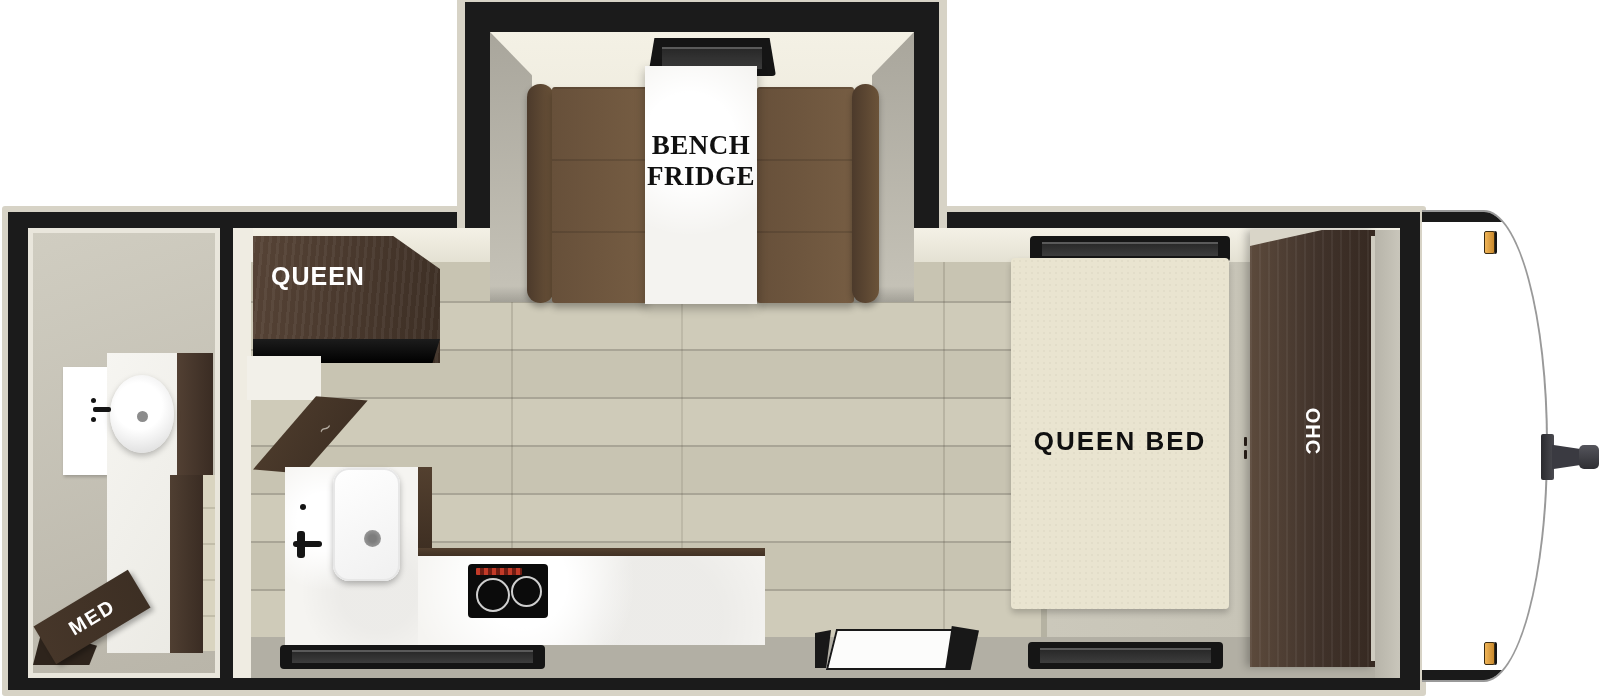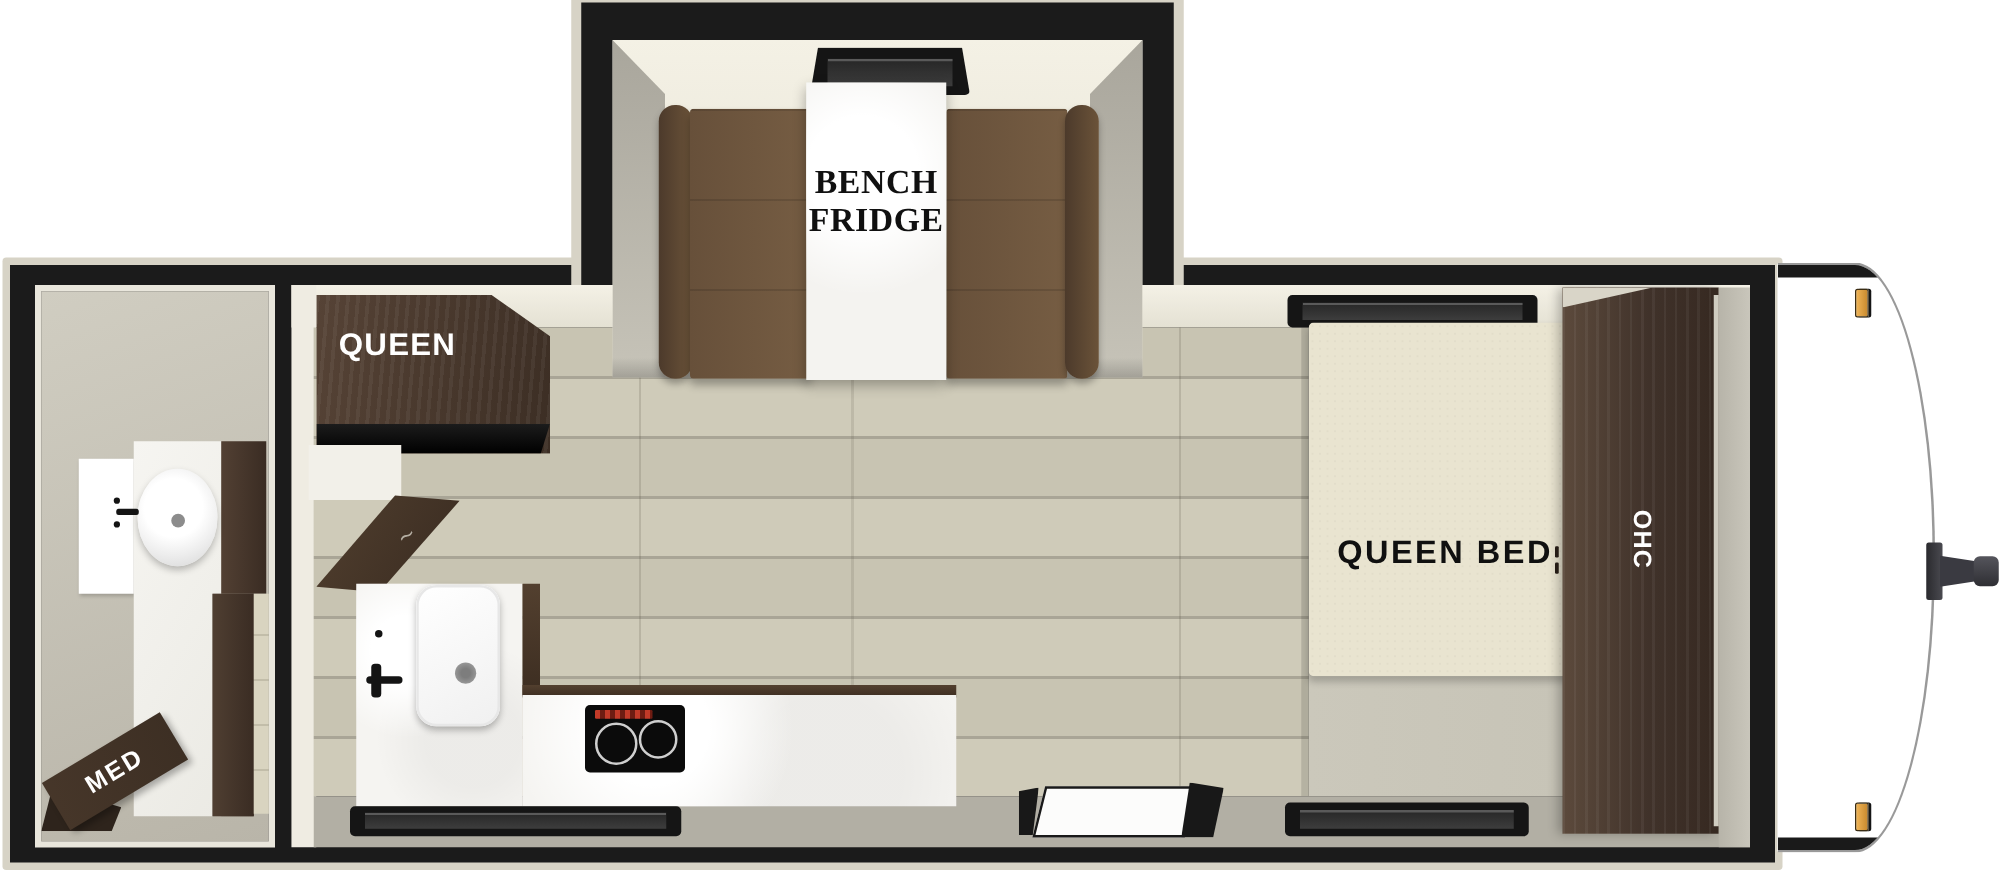--- a/index.html
+++ b/index.html
@@ -67,21 +67,21 @@
       border-radius:16px;box-shadow:0 3px 6px rgba(0,0,0,.28), inset 0 0 0 2px #e7e7e7;}
   .kdrain{left:31px;top:62px;width:17px;height:17px;border-radius:50%;background:radial-gradient(#7d7d7d 30%,#a9a9a9);position:absolute;}
   .cooktop{left:235px;top:336px;width:80px;height:54px;background:#0b0b0b;border-radius:4px;}
   .burner{position:absolute;border:2px solid #cfcfcf;border-radius:50%;}
   .controls{position:absolute;left:8px;top:4px;width:46px;height:7px;
       background:repeating-linear-gradient(90deg,#c23a28 0 4px,#6e1c12 4px 8px);border-radius:1px;}
   .win{background:#151515;border-radius:4px;}
   .win .glass{position:absolute;background:linear-gradient(#262626,#3d3d3d);box-shadow:inset 0 2px 0 #5a5a5a;}
   .door-jamb{background:#181818;}
   .door-panel{background:#fcfcfb;border:2px solid #191919;transform:skewX(-14deg);}
-  .bed{left:814px;top:30px;width:218px;height:283px;border-radius:4px;
+  .bed{left:778px;top:30px;width:218px;height:351px;border-radius:4px;
       background:radial-gradient(rgba(0,0,0,.03) 1px,transparent 1px),#e9e4d0;background-size:6px 6px;
       box-shadow:0 4px 6px rgba(0,0,0,.2);}
   .bed-label{left:0;top:168px;width:100%;text-align:center;font-size:26px;letter-spacing:2px;}
   .ohc{left:1017px;top:2px;width:125px;height:437px;
       background:repeating-linear-gradient(90deg,rgba(255,255,255,.05) 0 2px,rgba(0,0,0,0) 2px 9px),linear-gradient(90deg,#5c4a3c,#40322a 55%,#362921);
       box-shadow:-4px 0 8px rgba(0,0,0,.25);}
   .ohc-bevel{position:absolute;left:0;top:0;width:72px;height:16px;background:#d9d5c8;clip-path:polygon(0 0,100% 0,0 100%);}
   .ohc-edge{position:absolute;right:0;top:6px;width:4px;height:425px;background:#cfccc0;}
   .ohc-label{position:absolute;left:0;top:190px;width:100%;text-align:center;color:#ffffff;font-size:20px;
       letter-spacing:1px;font-weight:800;transform:rotate(90deg);}

